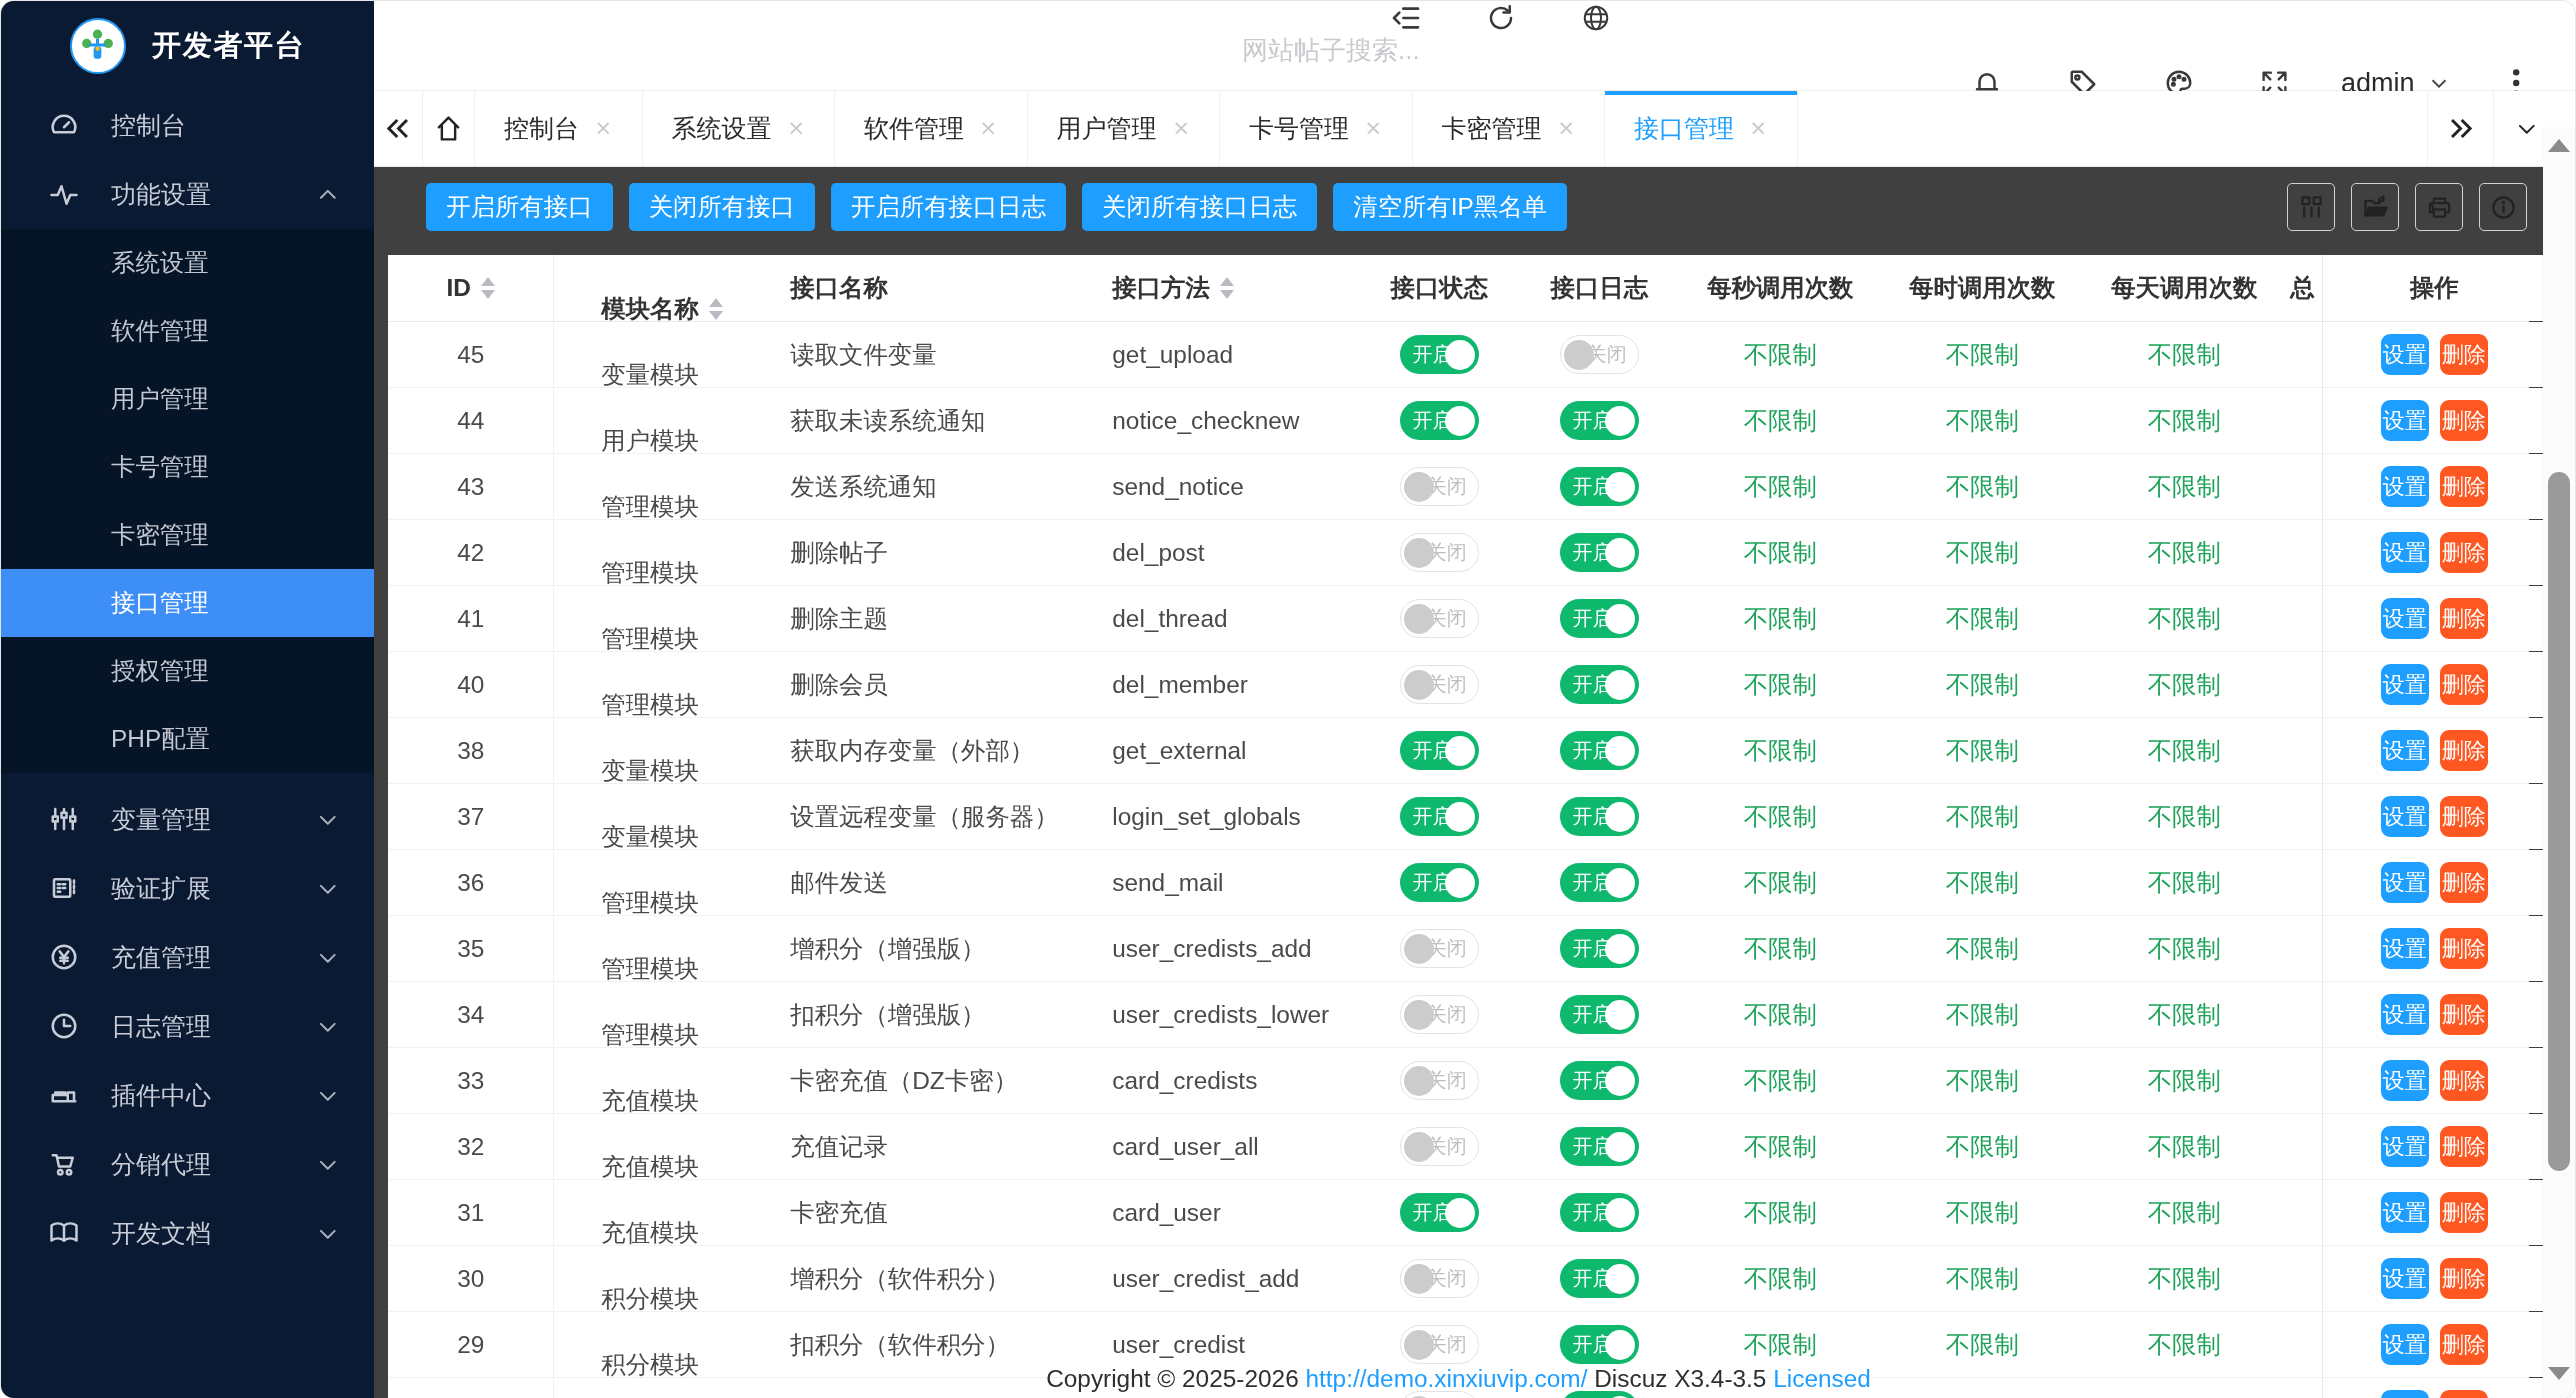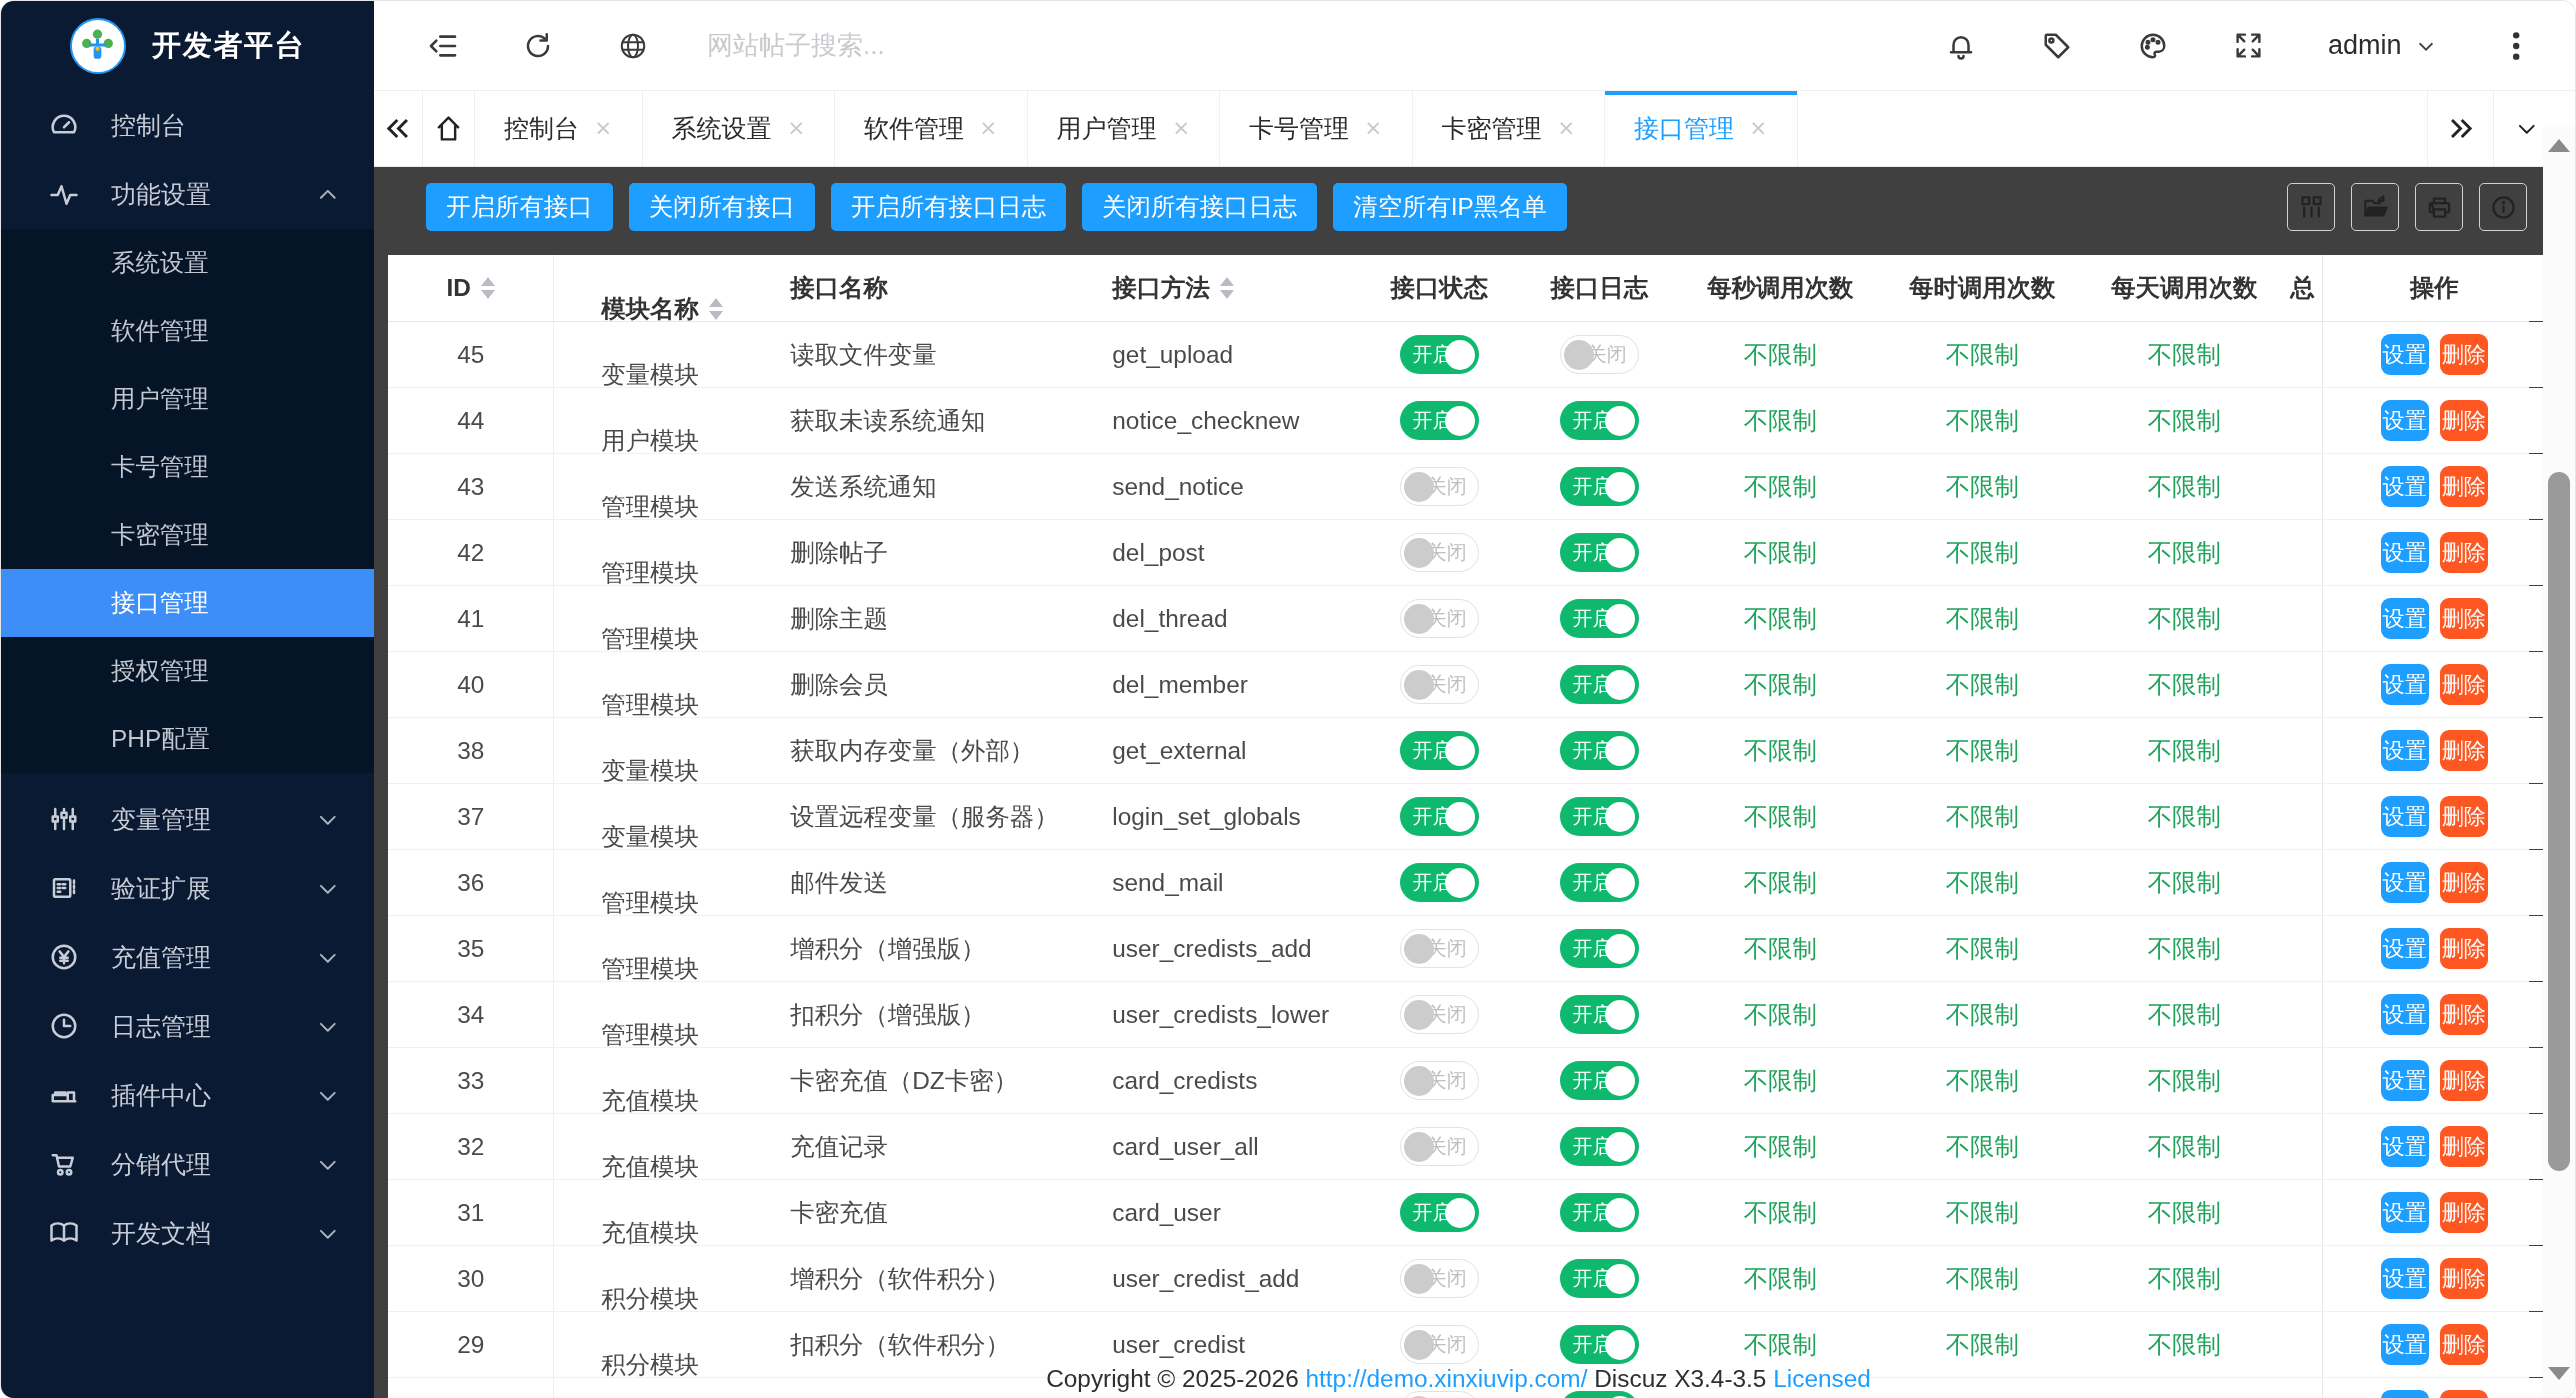--- a/index.html
+++ b/index.html
@@ -26,29 +26,29 @@
   .menu-item .mi-label { flex:1; }
   .menu-item .mi-caret { width:23.6px; height:23.6px; opacity:.85; }
   .submenu { background:#061427; }
   .submenu-item { height:68px; display:flex; align-items:center; padding-left:110px;
                   font-size:24.4px; color:#c2c7d1; cursor:pointer; }
   .submenu-item.active { background:#3e8ef7; color:#ffffff; }
   .top-spacer { height:11.8px; }
 
   
   .topbar { position:absolute; left:373px; right:0; top:0; height:90px; background:#ffffff;
-            display:flex; align-items:center; border-bottom:0.8px solid #f0f0f0; }
+            display:flex; align-items:center; border-bottom:0.8px solid #f0f0f0;flex-direction:column; }
   .tb-icon { width:34px; height:34px; color:#3a3a3a; display:flex; align-items:center;
              justify-content:center; cursor:pointer; }
   .tb-left { display:flex; align-items:center; gap:61px; padding-left:52px; }
   .search-box { margin-left:57px; display:flex; align-items:center; }
   .search-input { border:none; outline:none; font-size:26px; color:#333; width:522px;
                   font-family:inherit; background:transparent; }
   .search-input::placeholder { color:#c8cacd; }
-  .tb-right { margin-left:auto; display:flex; align-items:center; gap:62px; padding-right:42px; }
+  .tb-right { margin-left:auto; display:flex; align-items:center; gap:49px; padding-right:42px; }
   .user-chip { display:flex; align-items:center; gap:13.5px; font-size:27px; color:#2b2b2b; cursor:pointer; }
   .user-caret { width:22px; height:22px; color:#444; }
 
   
   .tabbar { position:absolute; left:373px; right:0; top:90px; height:76px; background:#ffffff;
             display:flex; align-items:stretch; border-bottom:0.8px solid #e9e9e9; }
   .tab-ctrl { width:49px; display:flex; align-items:center; justify-content:center;
               border-right:0.8px solid #f0f0f0; color:#222; cursor:pointer; flex:0 0 auto; }
   .tab-ctrl.home { width:52px; }
   .tab-ctrl.end { border-right:none; border-left:0.8px solid #f0f0f0; width:66px; }

